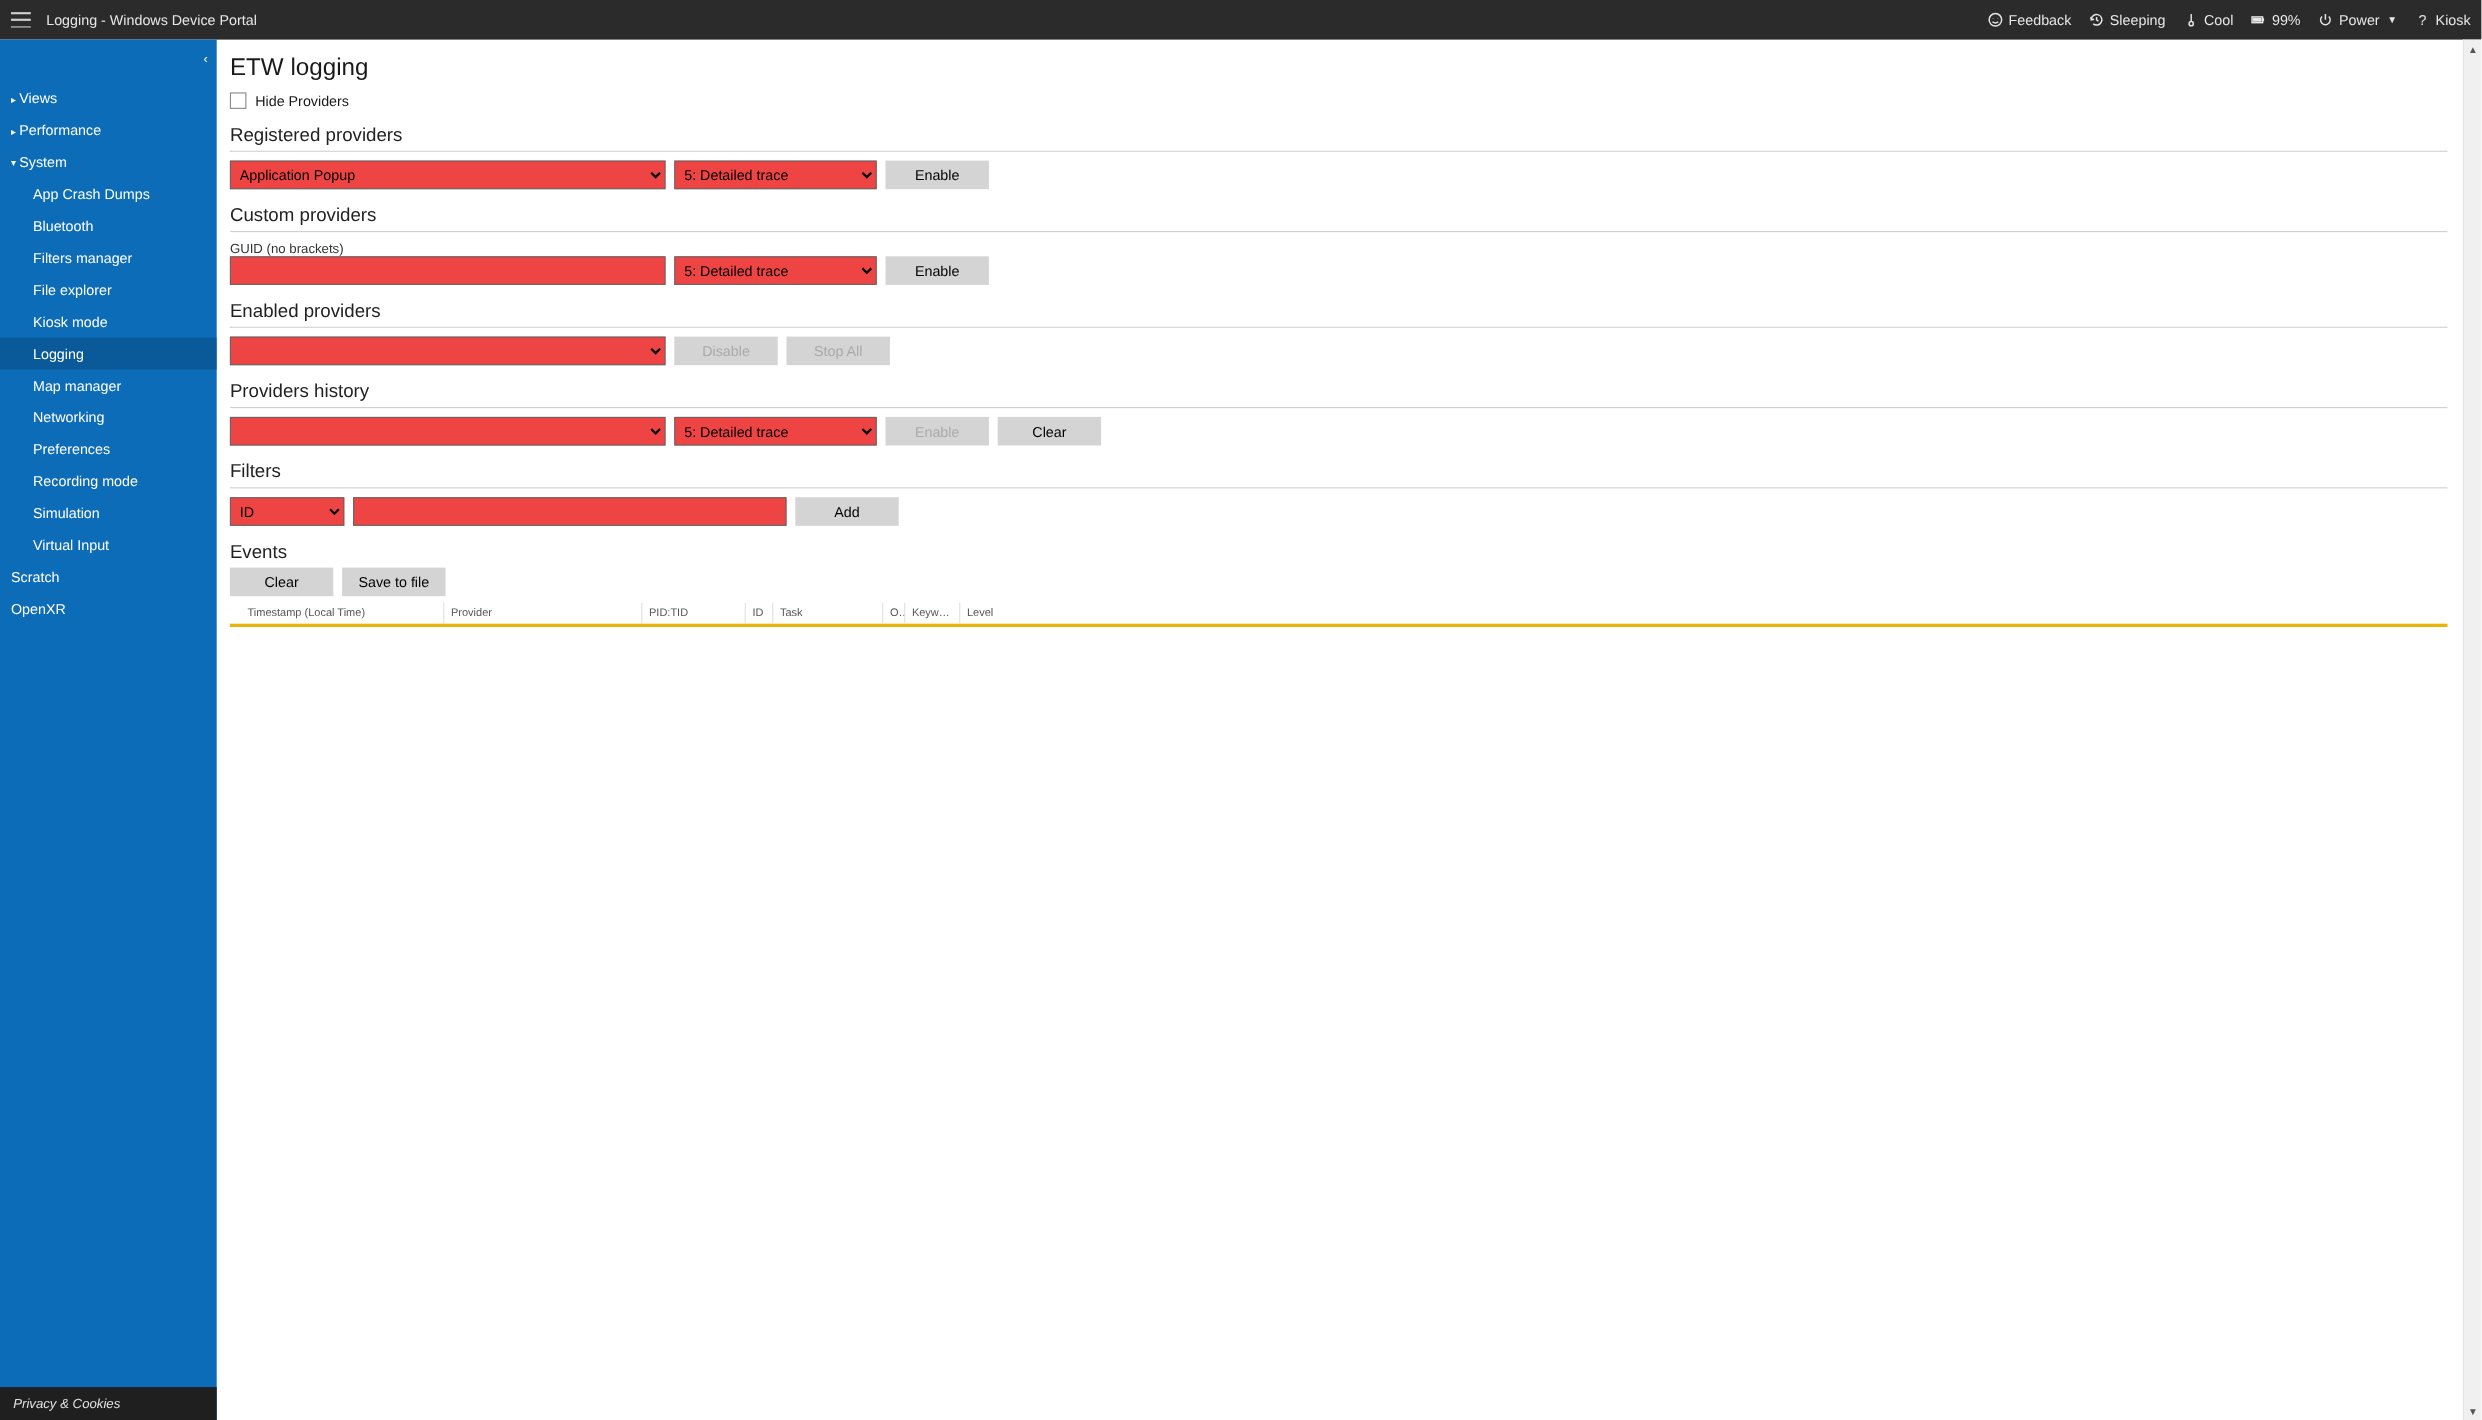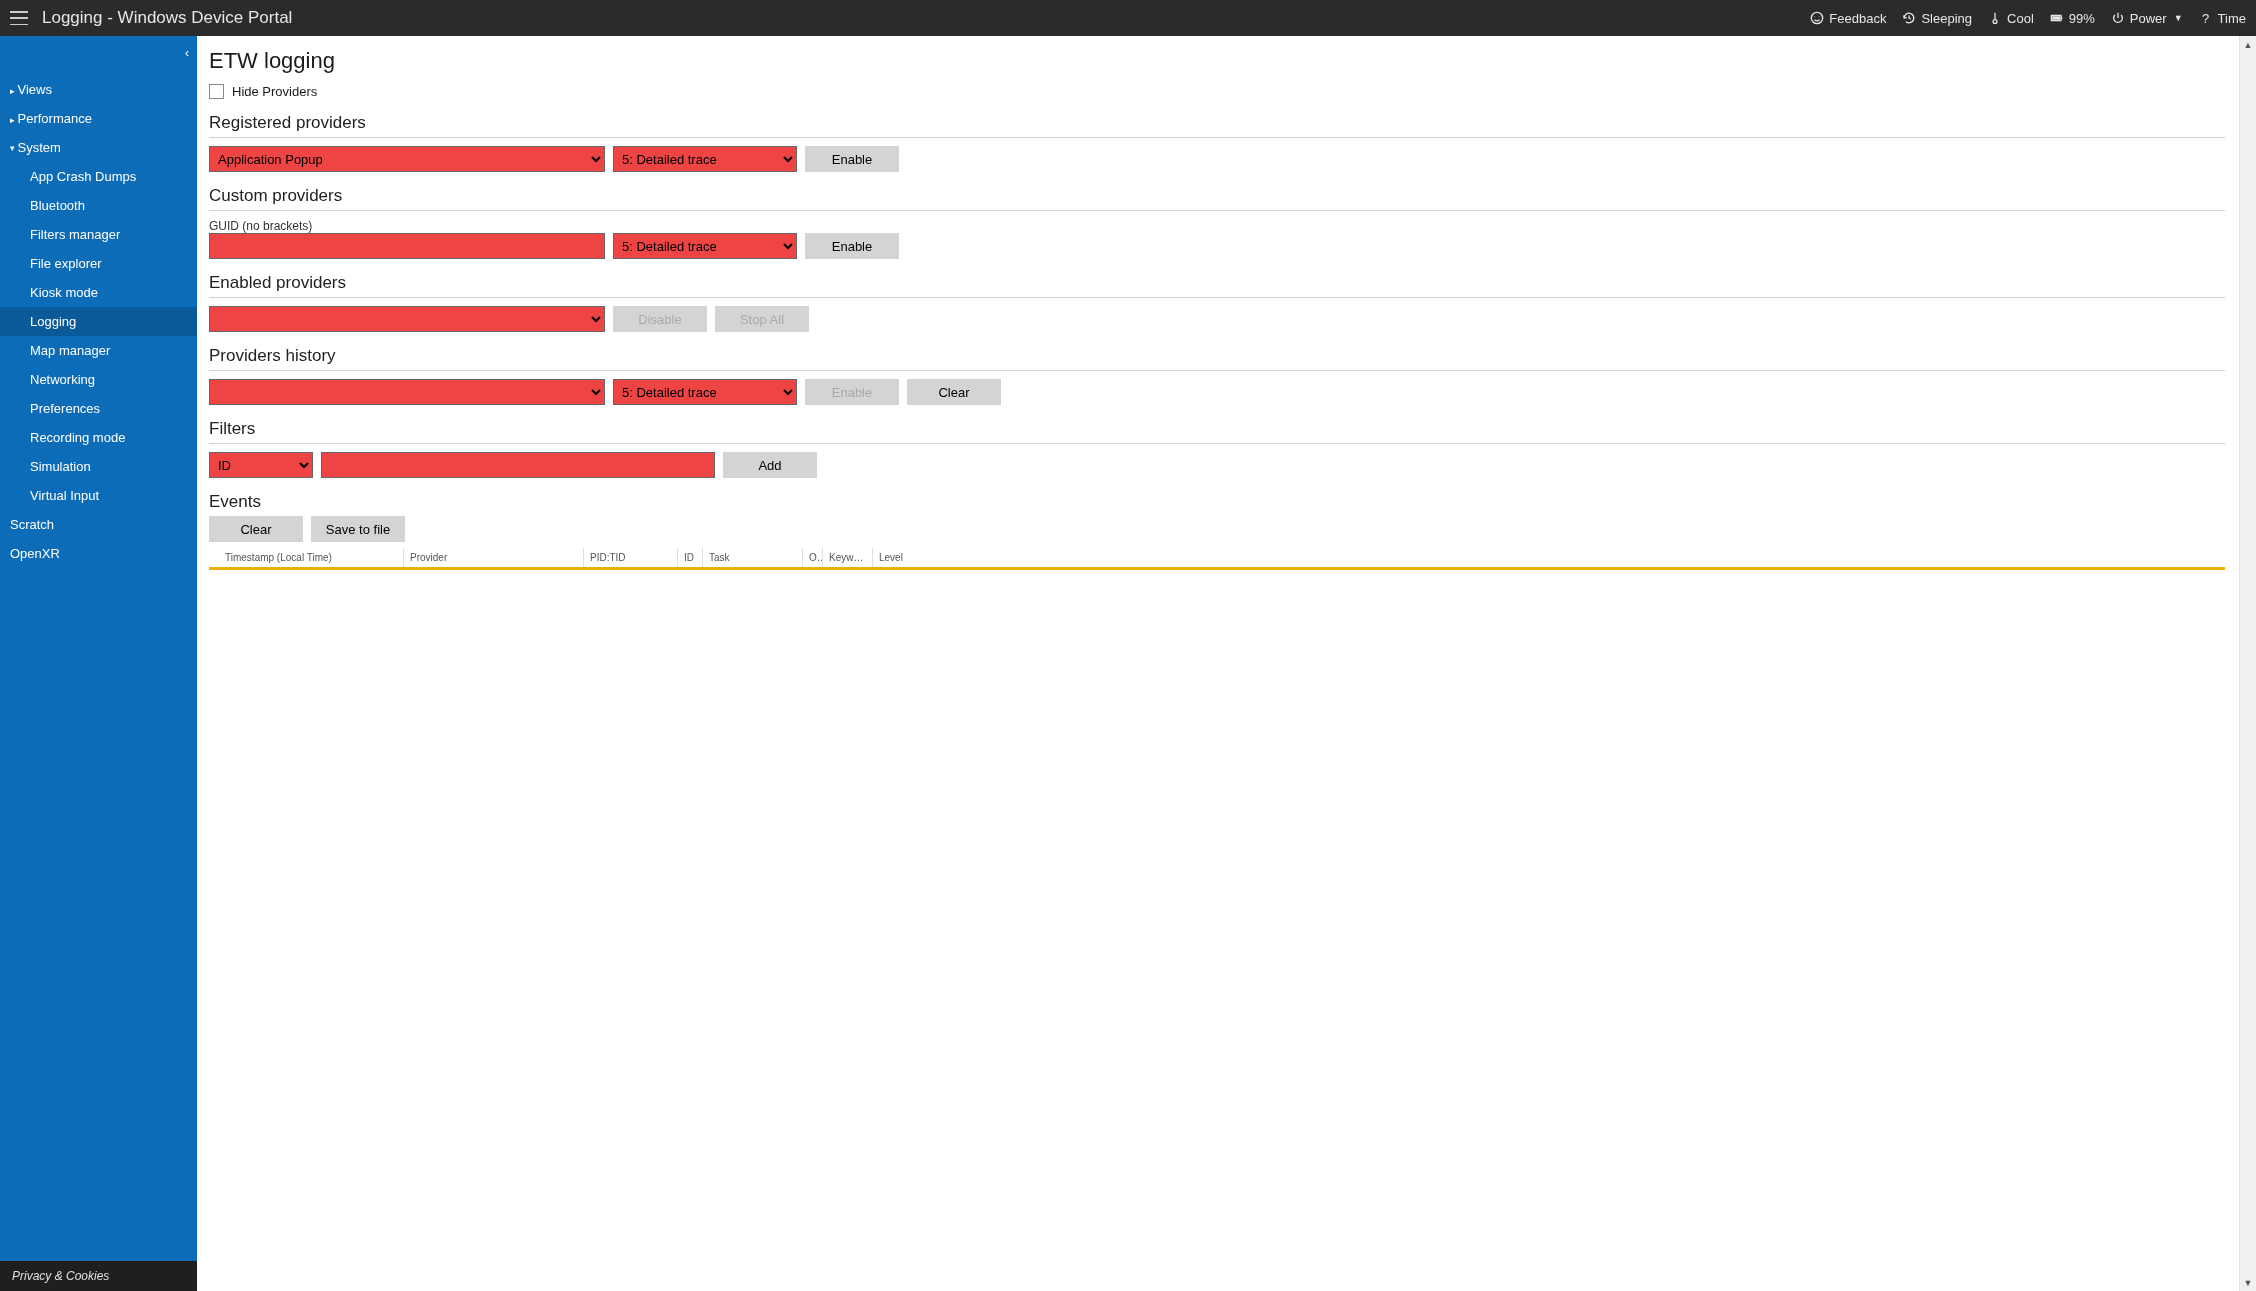--- a/index.html
+++ b/index.html
@@ -3,21 +3,21 @@
 <meta charset="utf-8">
 <style>
   * { box-sizing: border-box; margin: 0; padding: 0; }
   html, body { height: 100%; font-family: "Segoe UI", Tahoma, sans-serif; font-size: 13px; color: #1a1a1a; }
   body { display: flex; flex-direction: column; overflow: hidden; }
 
   
   .topbar { background: #2b2b2b; color: #e6e6e6; height: 36px; display: flex; align-items: center; padding: 0 10px; flex-shrink: 0; }
   .hamburger { width: 18px; height: 14px; display: flex; flex-direction: column; justify-content: space-between; cursor: pointer; margin-right: 14px; }
   .hamburger span { display: block; height: 1.5px; background: #ccc; }
-  .topbar-title { font-size: 17px; flex: 0 0 auto; }
+  .topbar-title { font-size: 13px; flex: 0 0 auto; }
   .topbar-spacer { flex: 1; }
   .topbar-item { display: inline-flex; align-items: center; margin-left: 16px; font-size: 13px; cursor: pointer; gap: 5px; }
   .topbar-icon { display:inline-flex; align-items:center; justify-content:center; width:14px; height:14px; }
   .topbar-icon svg { stroke:#e6e6e6; fill:none; stroke-width:1.5; }
   .caret { font-size: 9px; margin-left: 2px; }
 
   .body-row { flex: 1; display: flex; min-height: 0; }
 
   
   .sidebar { width: 197px; background: #0d6cb7; color: #fff; display: flex; flex-direction: column; font-size: 13px; flex-shrink:0; position:relative;}
@@ -120,21 +120,21 @@
         <svg viewBox="0 0 16 16">
           <path d="M8 2 L8 8"></path>
           <path d="M4.5 4.5 A5 5 0 1 0 11.5 4.5"></path>
         </svg>
       </span>
     <span>Power</span>
     <span class="caret">▼</span>
   </div>
   <div class="topbar-item">
     <span class="topbar-icon" style="font-size:13px;">?</span>
-    <span>Time</span>
+    <span>Kiosk</span>
   </div>
 </div>
 
 <div class="body-row">
 
   <div class="sidebar">
     <div class="sidebar-collapse">‹</div>
     <div class="nav">
       <div class="nav-group">Views</div>
       <div class="nav-group">Performance</div>

